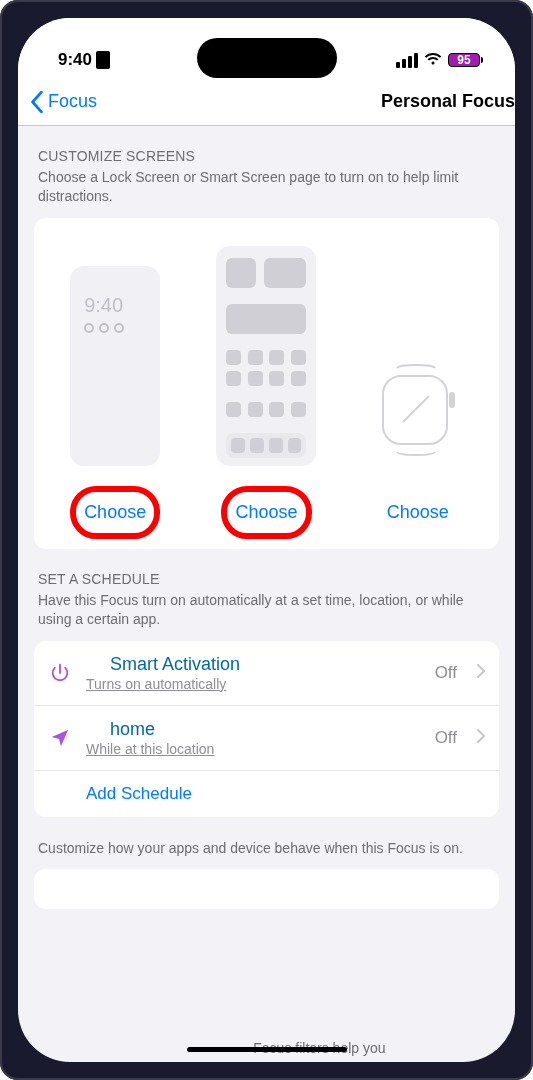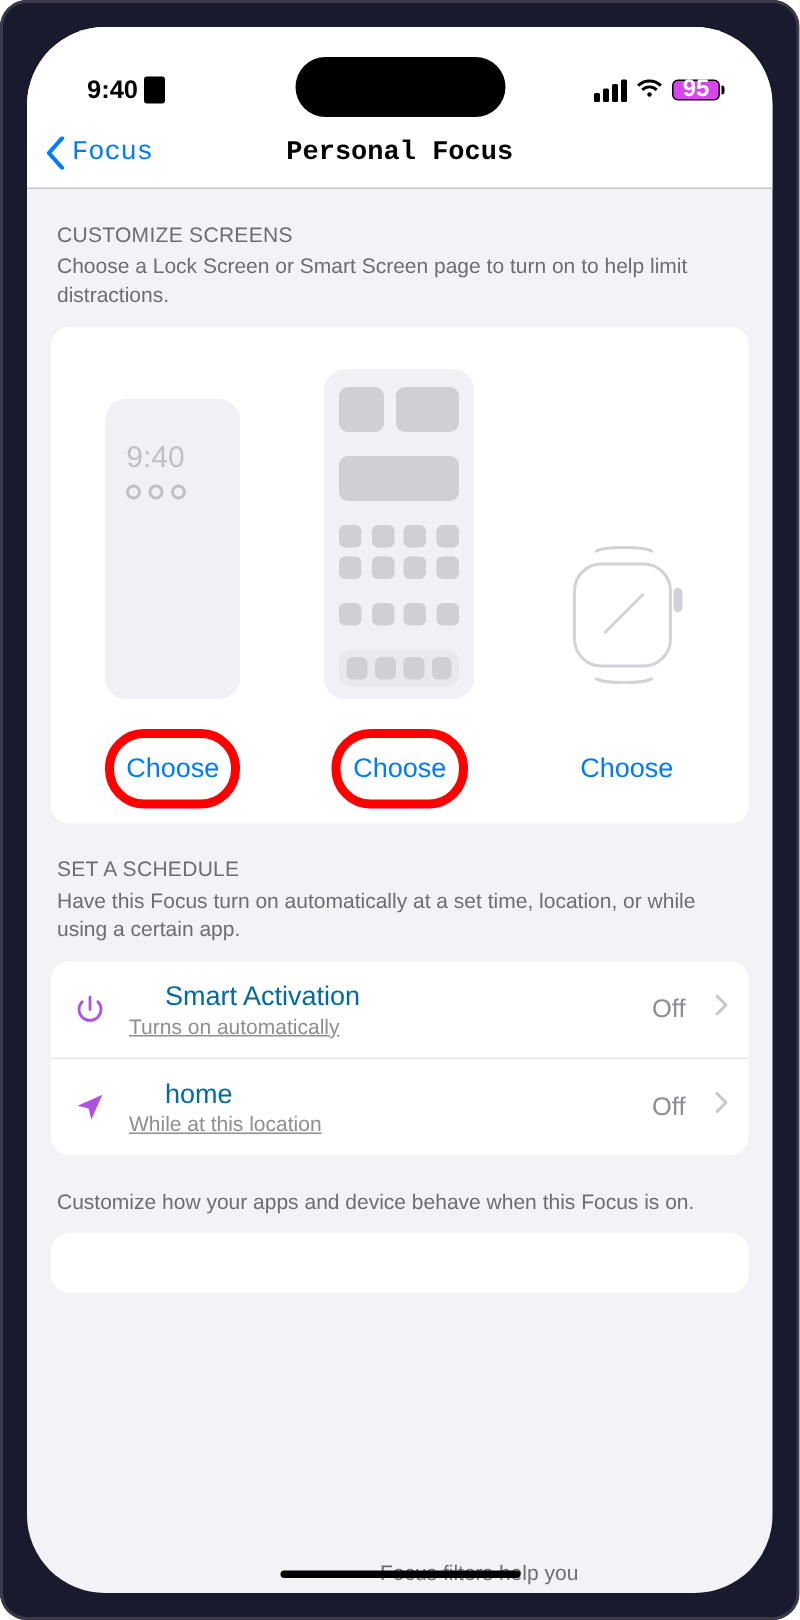--- a/index.html
+++ b/index.html
@@ -55,44 +55,43 @@
     .sim-icon { width: 14px; height: 18px; background: #000; border-radius: 2px; display: inline-block; }
     .status-right { display: flex; align-items: center; gap: 6px; }
     .signal-bars { display: flex; align-items: flex-end; gap: 2px; }
     .signal-bars span { width: 4px; background: #000; border-radius: 1px; }
     .signal-bars span:nth-child(1){height:6px}
     .signal-bars span:nth-child(2){height:9px}
     .signal-bars span:nth-child(3){height:12px}
     .signal-bars span:nth-child(4){height:15px}
     .wifi-icon svg { width: 18px; height: 14px; }
     .battery { display: flex; align-items: center; gap: 0; }
-    .battery-body { width: 32px; height: 14px; border: 1.5px solid #000; border-radius: 4px; display: flex; align-items: center; justify-content: center; font-size: 16px; font-weight: 700; padding: 0 1px; background:#d946ef; color:#fff; }
+    .battery-body { width: 32px; height: 14px; border: 1.5px solid #000; border-radius: 4px; display: flex; align-items: center; justify-content: center; font-size: 12px; font-weight: 700; padding: 0 1px; background:#a21caf; color:#fff; }
     .battery-tip { width: 2px; height: 6px; background:#000; border-radius: 0 2px 2px 0; margin-left: 1px; }
     .nav-bar {
       background: #fff;
       height: 48px;
       display: flex;
       align-items: center;
       position: relative;
       border-bottom: 0.5px solid #c6c6c8;
-      font-family: Liberation Mono, monospace;
     }
     .back-btn {
       display: flex;
       align-items: center;
       color: #007aff;
       font-size: 18px;
       padding-left: 12px;
       position: absolute;
       left: 0;
     }
     .back-btn svg { width: 14px; height: 22px; margin-right: 4px; }
     .nav-title {
       flex: 1;
-      text-align: center;
+      text-align: right;
       font-size: 18px;
       font-weight: 600;
       color: #000;
     }
     .content { overflow-y: auto; height: calc(100% - 108px - 20px); }
     .section-header { padding: 22px 20px 4px 20px; }
     .section-title { font-size: 14px; color: #6d6d72; text-transform: uppercase; letter-spacing: 0.2px; margin-bottom: 4px; }
     .section-desc { font-size: 14px; color: #6d6d72; line-height: 1.35; }
     .card {
       background: #fff;
@@ -308,20 +307,23 @@
           <div class="row-body">
             <div class="row-title">home</div>
             <div class="row-sub">While at this location</div>
           </div>
           <div class="row-value">Off</div>
           <div class="chevron"><svg viewBox="0 0 8 14">
                 <path d="M1 1l6 6-6 6" stroke="#c7c7cc" stroke-width="2" fill="none" stroke-linecap="round"></path>
               </svg></div>
         </div>
 
+        <div class="list-row">
+          <div class="add-row">Add Schedule</div>
+        </div>
       </div>
 
       <div class="section-header">
         <div class="section-desc">Customize how your apps and device behave when this Focus is on.</div>
       </div>
 
       <div class="card" style="height:40px"></div>
 
     </div>
 

